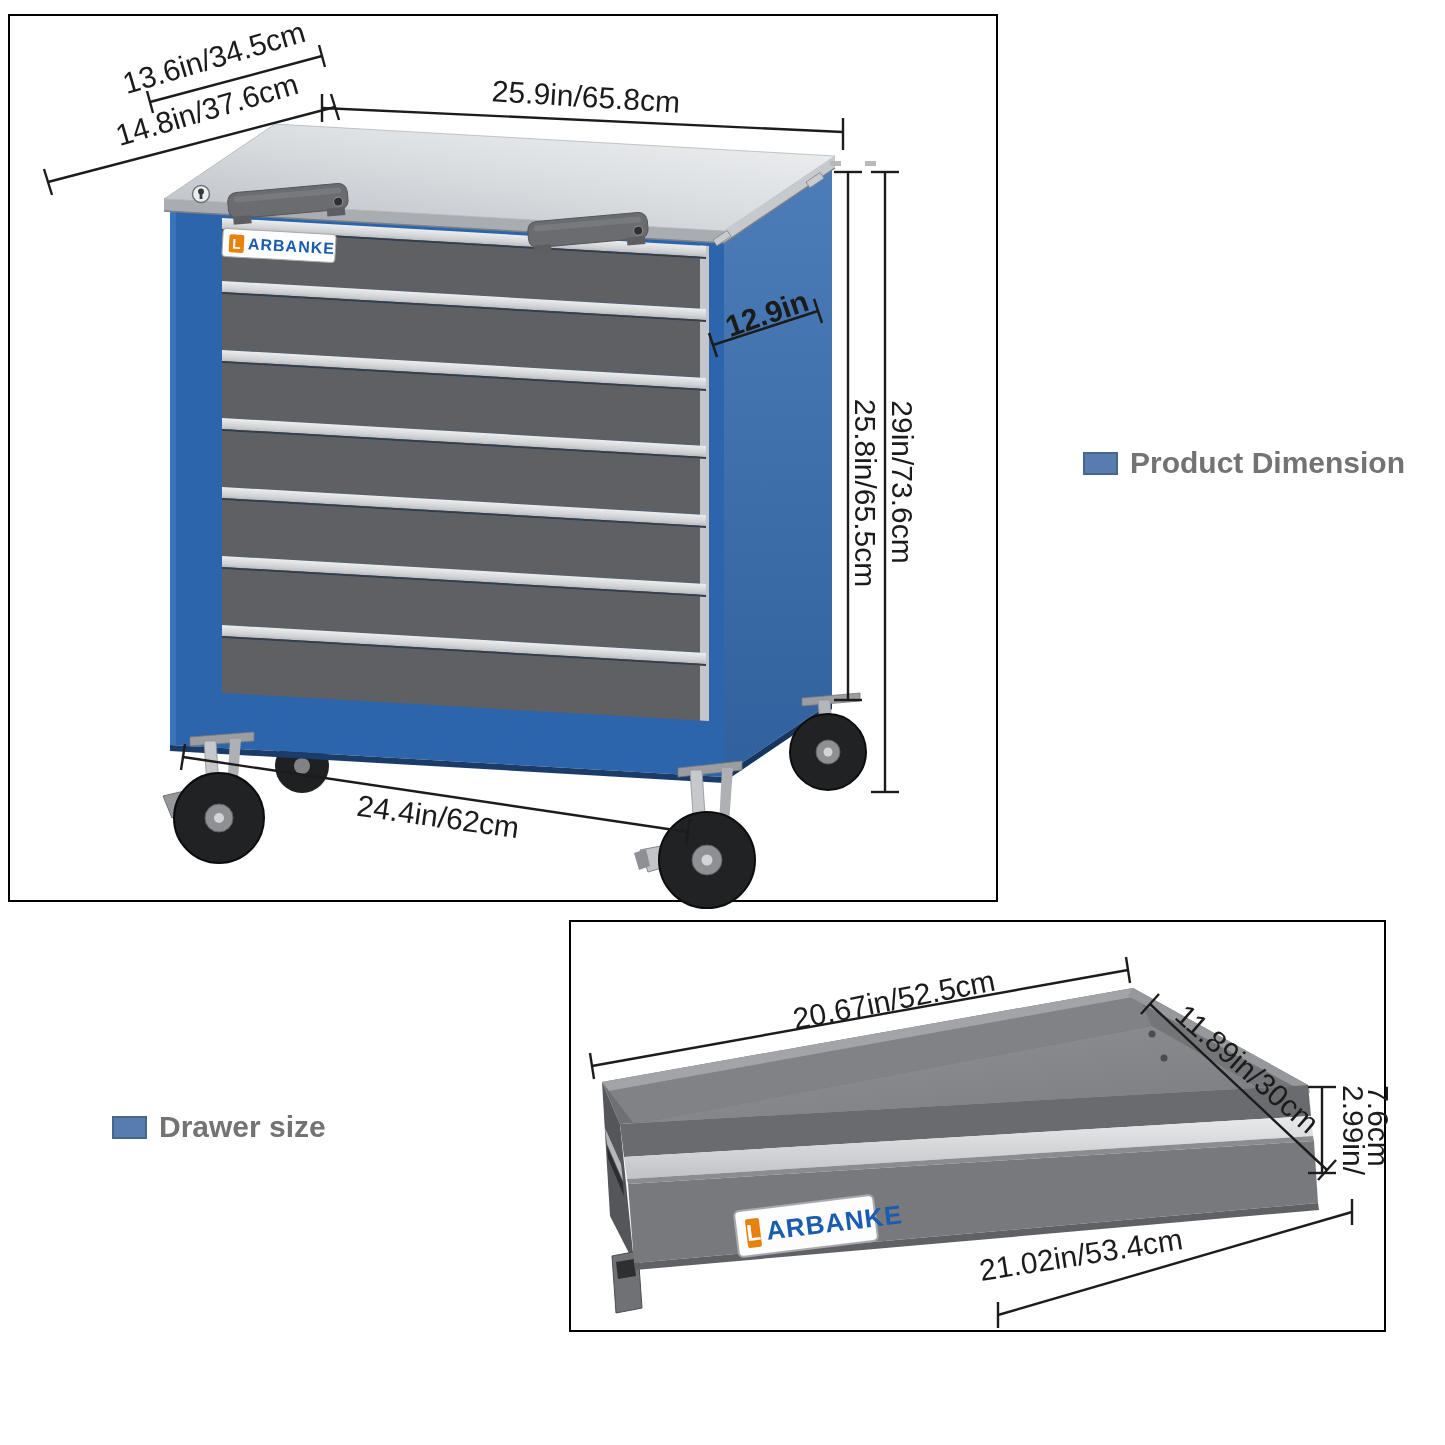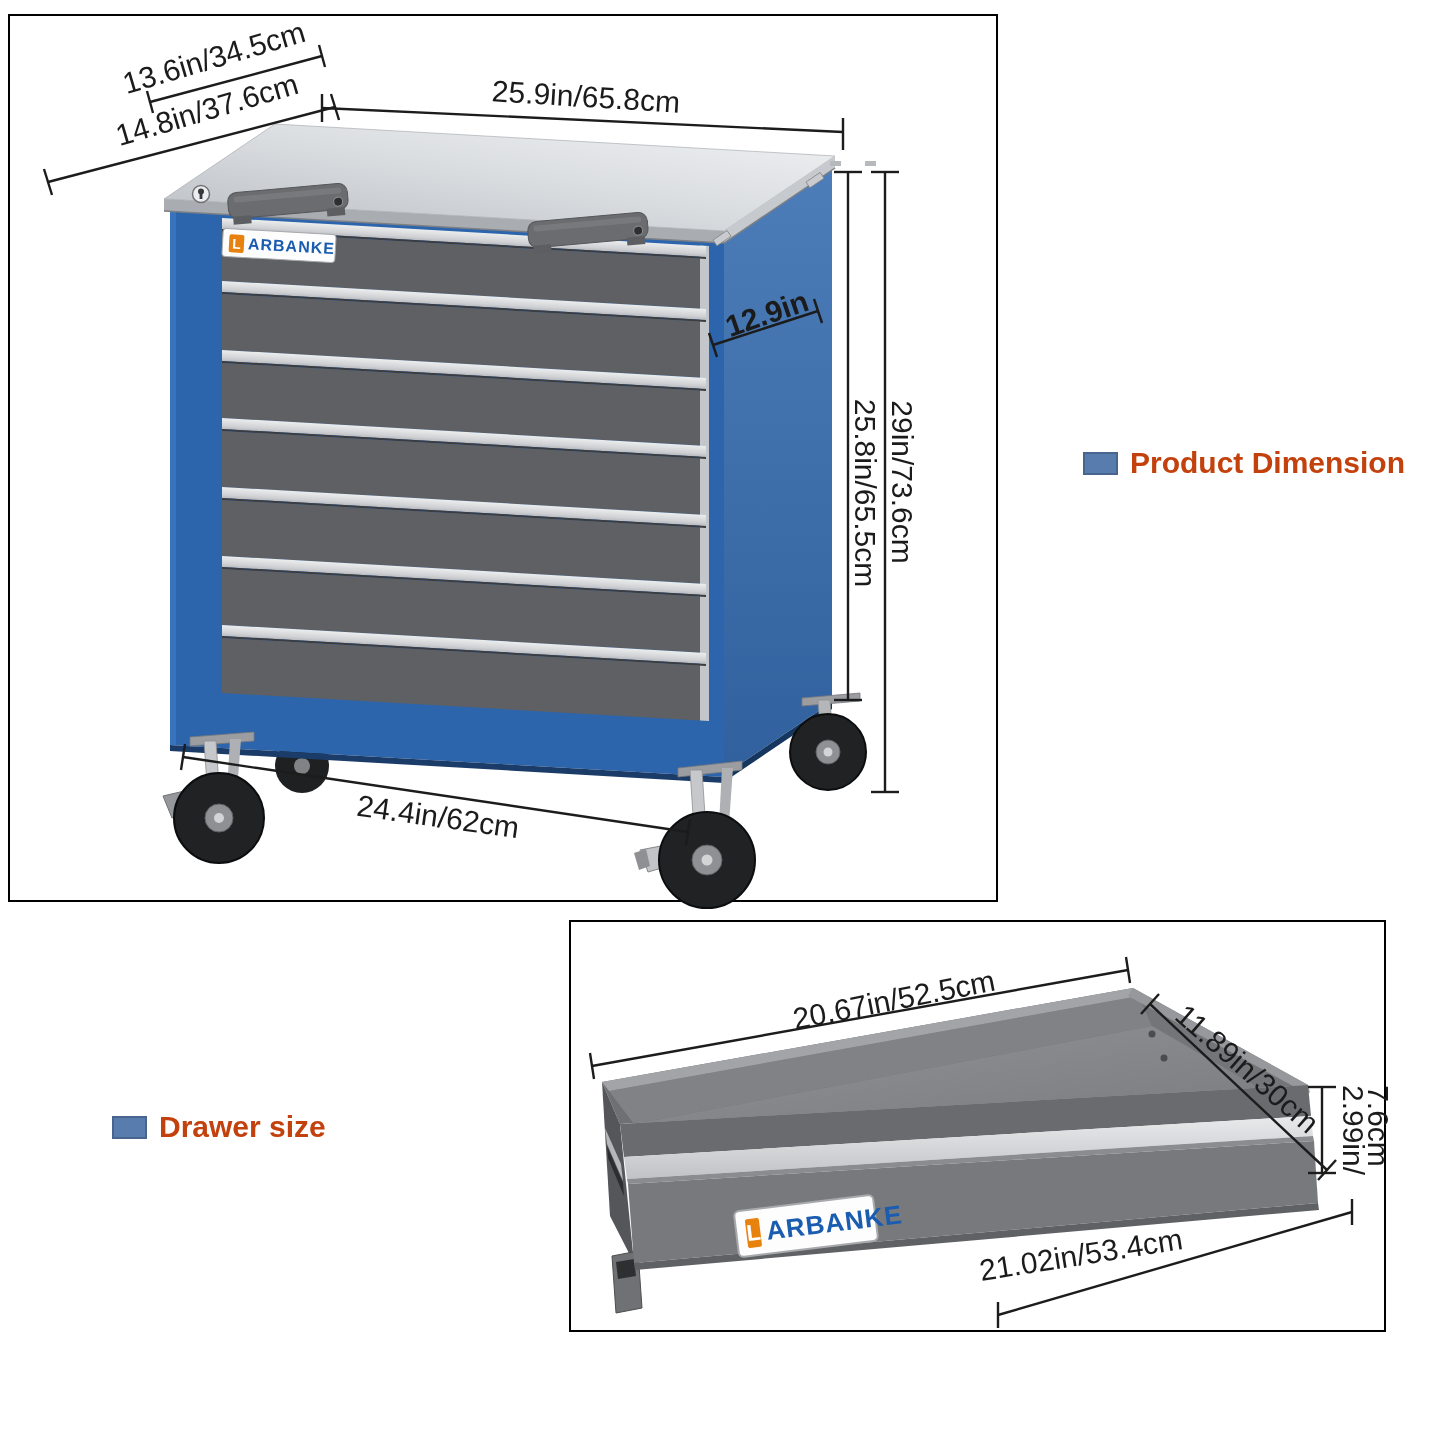--- a/index.html
+++ b/index.html
@@ -6,21 +6,21 @@
   .canvas{position:relative;width:1445px;height:1445px;background:#ffffff;overflow:hidden;
           font-family:"Liberation Sans",sans-serif;}
   .panel{position:absolute;border:2.5px solid #000;background:transparent;}
   #panel-product{left:8px;top:14px;width:986px;height:884px;}
   #panel-drawer{left:569px;top:920px;width:813px;height:408px;}
   #art{position:absolute;left:0;top:0;width:1445px;height:1445px;pointer-events:none;}
   .dim-label{position:absolute;font-size:30px;color:#1b1b1b;white-space:nowrap;line-height:1;}
   .dim-label.bold{font-weight:bold;}
   .legend{position:absolute;display:flex;align-items:center;gap:12px;}
   .legend-swatch{width:35px;height:23px;background:#577cad;border:2px solid #47658d;box-sizing:border-box;}
-  .legend-text{font-size:30px;font-weight:bold;color:#c2410c;white-space:nowrap;}
+  .legend-text{font-size:30px;font-weight:bold;color:#737373;white-space:nowrap;}
   .logo-sticker{position:absolute;background:#fdfdfd;border:1px solid #a7a9ac;border-radius:4px;
                 display:flex;align-items:center;box-sizing:border-box;}
   #cab-logo{left:222px;top:231px;width:114px;height:29px;transform:rotate(3.2deg);padding-left:6px;gap:4px;}
   #drawer-logo{left:735px;top:1202px;width:142px;height:48px;transform:rotate(-7deg);border-radius:6px;
                padding-left:9px;gap:6px;border-width:2px;}
   .logo-l{background:#e8820e;color:#fff;font-weight:bold;display:flex;align-items:center;justify-content:center;border-radius:2px;}
   #cab-logo .logo-l{width:18px;height:18px;font-size:14px;}
   #drawer-logo .logo-l{width:29px;height:29px;font-size:23px;}
   .logo-rest{color:#1a5cb0;font-weight:bold;letter-spacing:1px;}
   #cab-logo .logo-rest{font-size:16px;}

